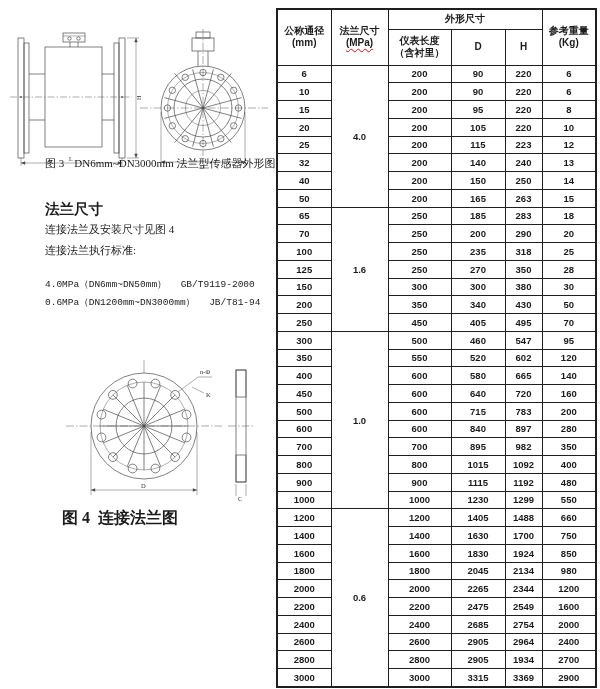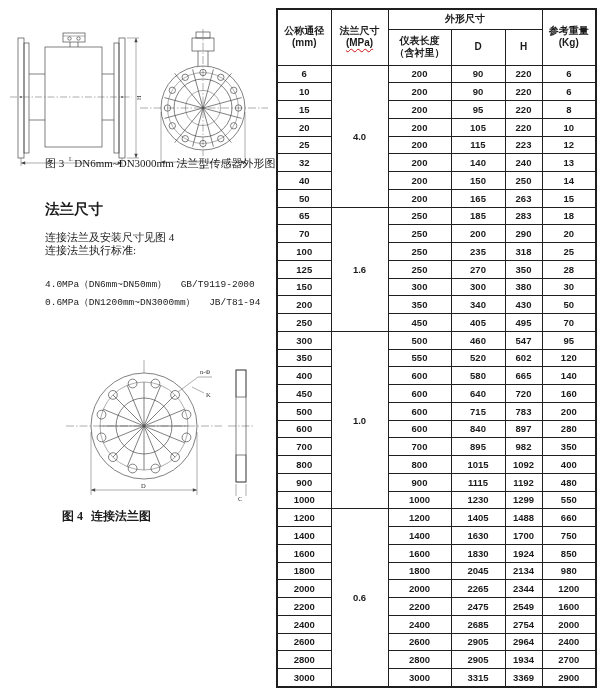--- a/index.html
+++ b/index.html
@@ -9,21 +9,21 @@
   svg{display:block;}
   .drawing line,.drawing rect,.drawing circle,.drawing path,.drawing polyline{
        stroke:#4a4a4a;fill:none;stroke-width:0.7;}
   .drawing .thin{stroke-width:0.45;}
   .drawing .filldark{fill:#4a4a4a;stroke:none;}
   .drawing text{fill:#333;stroke:none;font-family:"Liberation Serif",serif;}
 
   
   .fig-caption{font-size:11px;font-family:"Liberation Serif",serif;white-space:nowrap;}
   .fig-caption .pre{margin-right:10px;}
-  .fig4-caption{font-size:12px;font-weight:bold;font-family:"Liberation Serif",serif;white-space:nowrap;}
+  .fig4-caption{font-size:16px;font-weight:bold;font-family:"Liberation Serif",serif;white-space:nowrap;}
   .fig4-caption .pre{margin-right:8px;}
   .section-heading{font-size:14.5px;font-weight:bold;}
   .intro-line{font-size:11px;font-family:"Liberation Serif",serif;}
   .standards{font-size:9.5px;font-family:"Liberation Mono",monospace;line-height:18px;}
   .standards .row{white-space:nowrap;}
   .standards .code{margin-left:14px;}
 
   
   table.spec{position:absolute;left:276px;top:8px;width:320px;height:680px;
        border-collapse:collapse;table-layout:fixed;border:2px solid #1f1f1f;}
@@ -133,21 +133,21 @@
   <path d="M21,134 l4.2,-1.7 v3.4 z" class="filldark"></path>
   <path d="M105,134 l-4.2,-1.7 v3.4 z" class="filldark"></path>
   <text x="60" y="141" font-size="6">D</text>
 </svg>
 
 <div class="abs fig-caption" style="left:45px;top:156px;">
   <span class="pre">图 3</span><span>DN6mm~DN3000mm 法兰型传感器外形图</span>
 </div>
 
 <div class="abs section-heading" style="left:45px;top:200px;">法兰尺寸</div>
-<div class="abs intro-line" style="left:45px;top:222px;margin-top:8px;">连接法兰及安装尺寸见图 4</div>
+<div class="abs intro-line" style="left:45px;top:222px;">连接法兰及安装尺寸见图 4</div>
 <div class="abs intro-line" style="left:45px;top:243px;">连接法兰执行标准:</div>
 <div class="abs standards" style="left:45px;top:276px;">
   <div class="row"><span>4.0MPa（DN6mm~DN50mm）</span><span class="code">GB/T9119-2000</span></div>
   <div class="row"><span>0.6MPa（DN1200mm~DN3000mm）</span><span class="code">JB/T81-94</span></div>
 </div>
 
 <svg class="abs drawing" style="left:52px;top:340px;" width="205" height="165" viewBox="0 0 205 165">
   <defs>
     <pattern id="hatchC" width="4" height="4" patternUnits="userSpaceOnUse" patternTransform="rotate(45)">
       <line x1="0" y1="0" x2="0" y2="4" stroke="#4a4a4a" stroke-width="1"></line>

